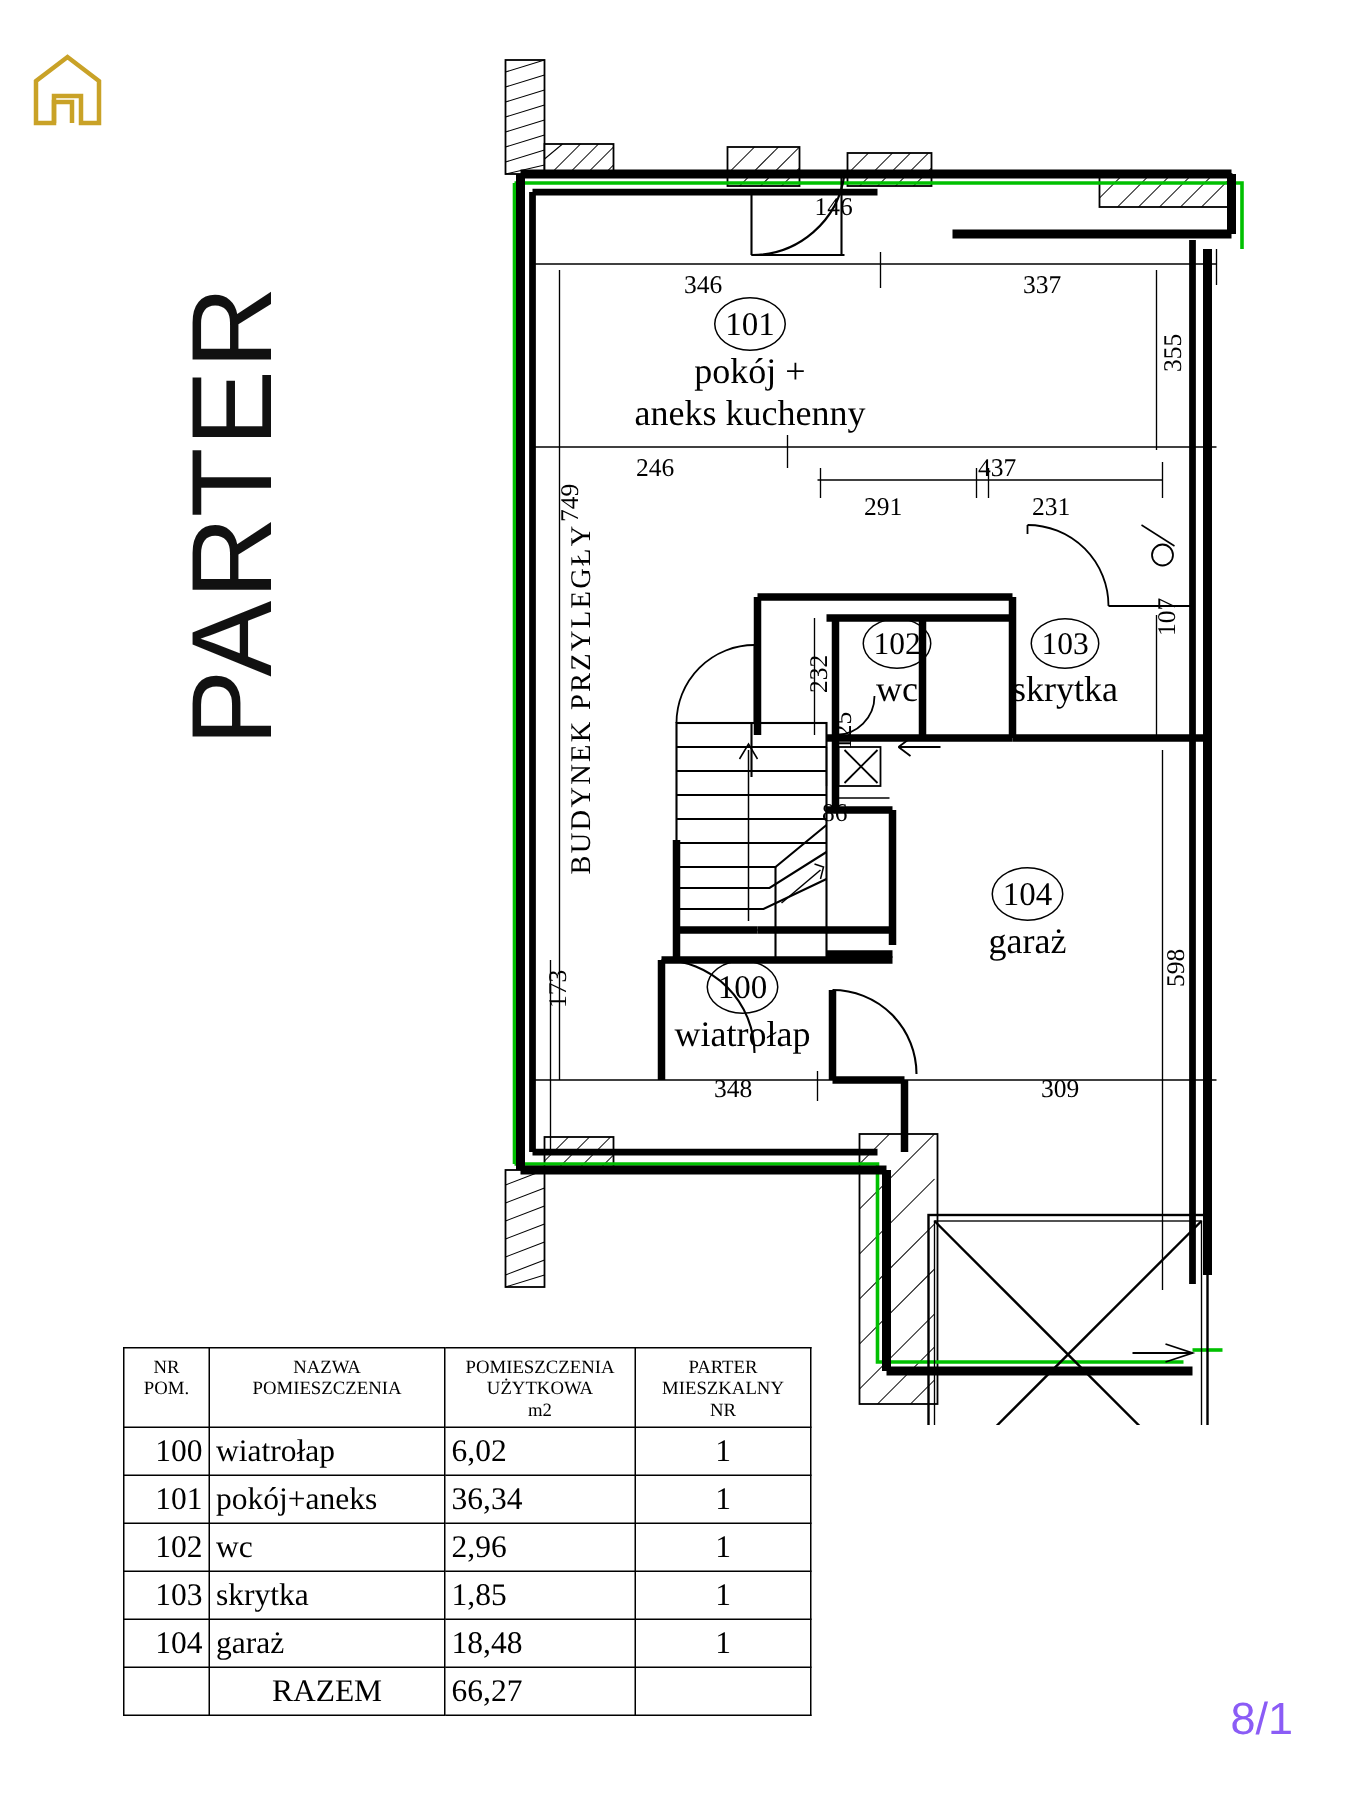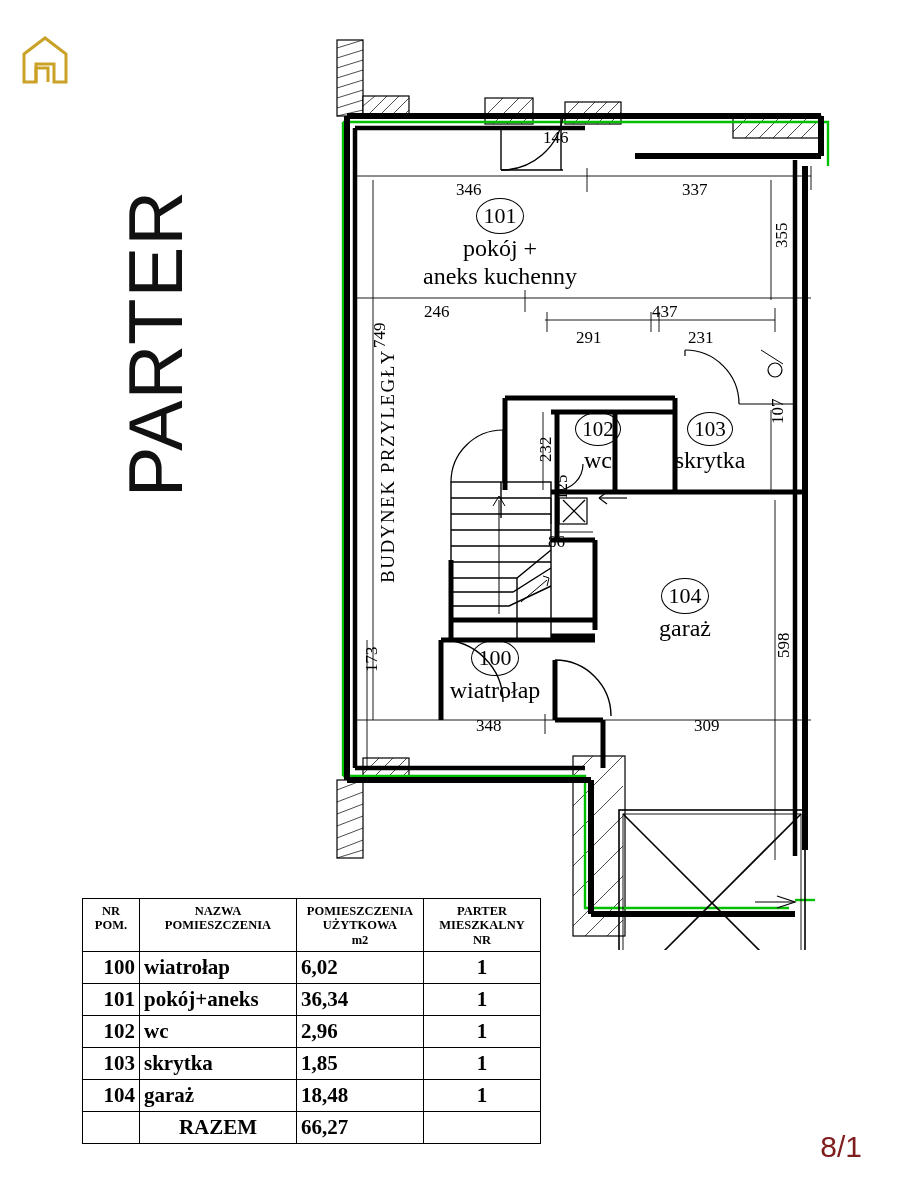--- a/index.html
+++ b/index.html
@@ -115,21 +115,21 @@
   #tbl {
     position: absolute;
     left: 82px;
     top: 898px;
     border-collapse: collapse;
     font-family: "Liberation Serif", serif;
   }
   #tbl td, #tbl th {
     border: 1.3px solid #000;
     padding: 0 4px;
-    font-weight: bold;
+    font-weight: normal;
   }
   #tbl thead th {
     font-size: 12.5px;
     line-height: 1.15;
     text-align: center;
     vertical-align: top;
     padding-top: 5px;
     padding-bottom: 4px;
   }
   #tbl thead th.c { text-align: center; }
@@ -140,21 +140,21 @@
   .c-lokal   { width: 108px; text-align: center; font-size: 19px; }
   .razem     { text-align: center; padding-left: 0; }
 
   
   #pageno {
     position: absolute;
     right: 38px;
     bottom: 36px;
     font-family: "Liberation Sans", sans-serif;
     font-size: 30px;
-    color: #7f1d1d;
+    color: #8b5cf6;
   }
 </style>
 </head>
 <body>
 
 <div id="stage">
 
   <div class="logo">
     <svg width="54" height="54" viewBox="0 0 54 54">
       <path d="M6 20 L27 4 L48 20 L48 48 L36 48 L36 30 L18 30 L18 48 L6 48 Z" fill="none" stroke="#c9a227" stroke-width="3"></path>

